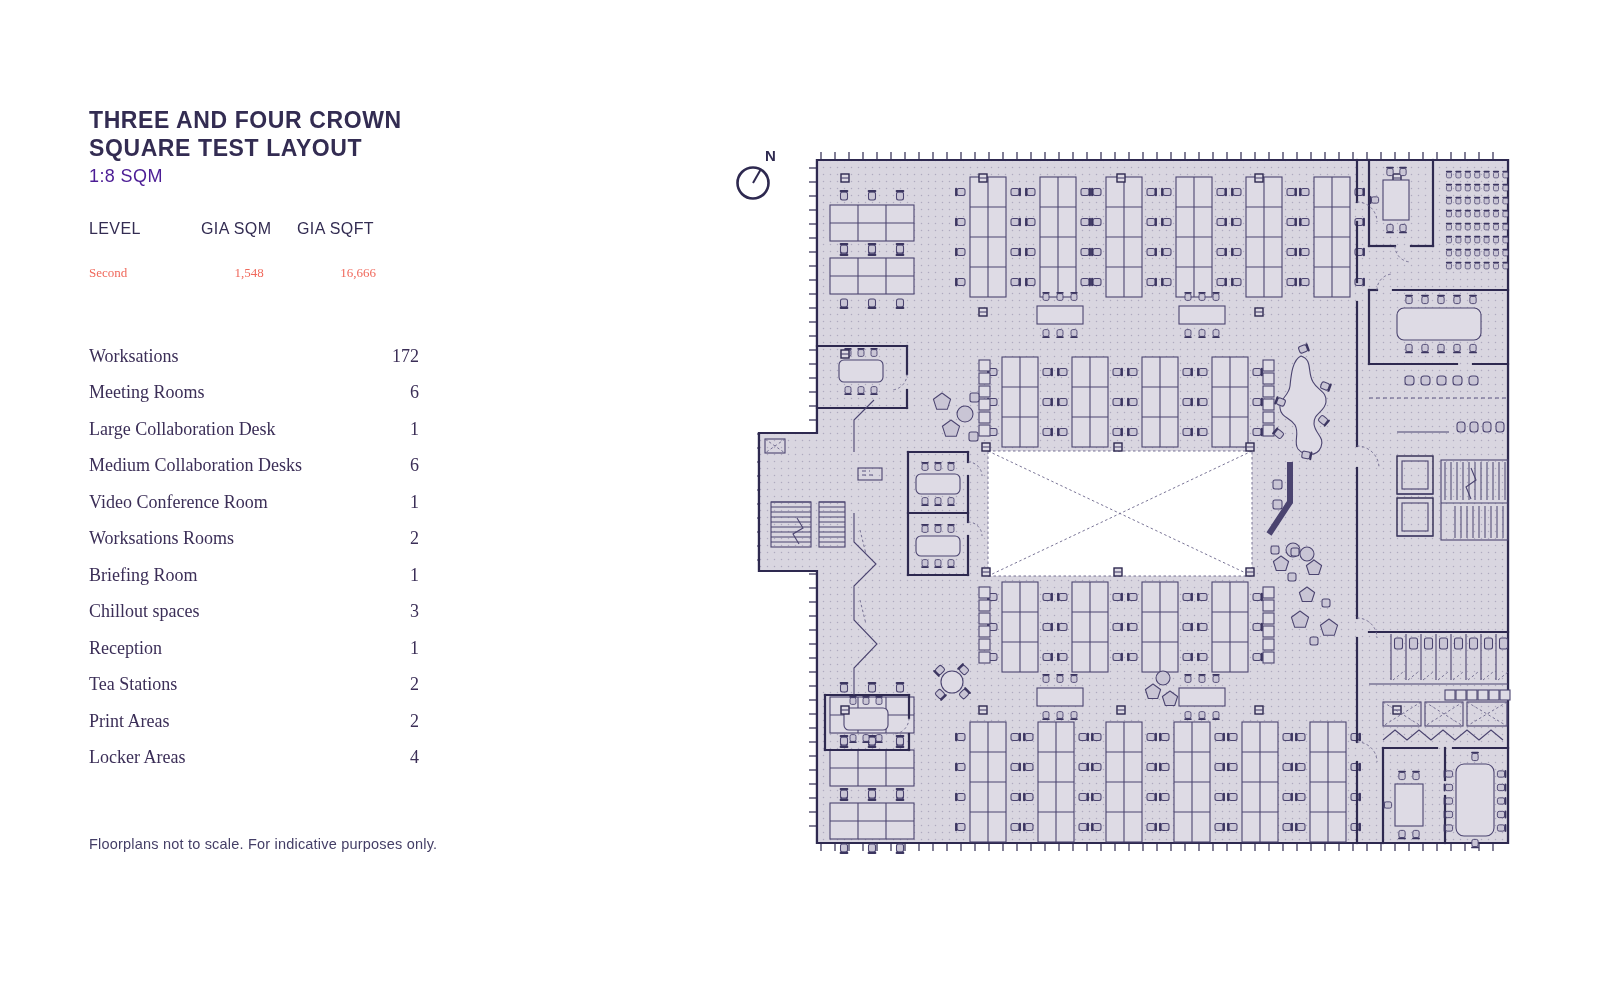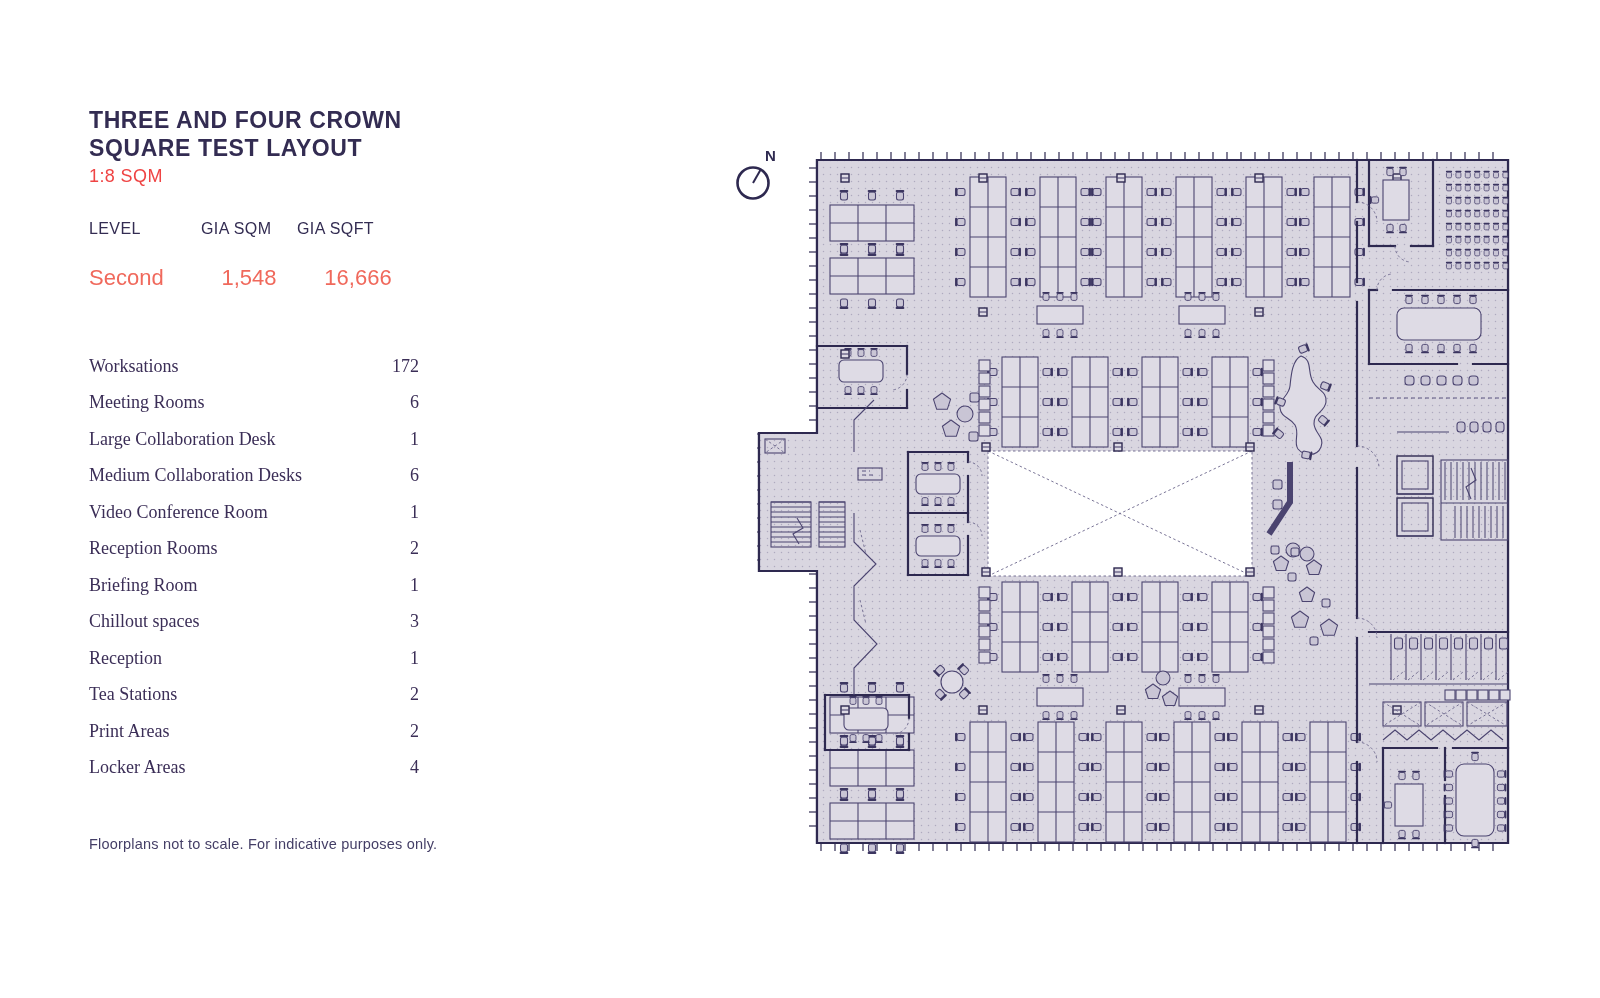--- a/index.html
+++ b/index.html
@@ -3,26 +3,26 @@
 <meta charset="utf-8">
 <style>
   html,body{margin:0;padding:0;}
   body{
     width:1600px;height:998px;position:relative;overflow:hidden;
     background:#ffffff;font-family:"Liberation Sans",sans-serif;
   }
   
   .info{position:absolute;left:89px;top:106px;width:330px;}
   .title{font-size:23px;font-weight:700;color:#332c52;letter-spacing:.6px;line-height:1.22;}
-  .subtitle{font-size:18px;font-weight:400;color:#ef4444;letter-spacing:.4px;margin-top:4px;}
+  .subtitle{font-size:18px;font-weight:400;color:#4c1d95;letter-spacing:.4px;margin-top:4px;}
   .thead{display:grid;grid-template-columns:112px 96px 122px;margin-top:33px;
          font-size:16px;color:#332c52;letter-spacing:.4px;}
   .thead span:nth-child(2),.thead span:nth-child(3){text-align:left;}
   .trow{display:grid;grid-template-columns:112px 96px 122px;margin-top:27px;
-        font-family:Liberation Sans, sans-serif;font-size:22px;color:#f0695c;}
+        font-family:Liberation Serif, serif;font-size:13px;color:#f0695c;}
   .trow span:nth-child(2),.trow span:nth-child(3){text-align:center;}
   .inventory{margin-top:57px;font-family:"Liberation Serif","DejaVu Serif",serif;
              font-size:18px;color:#3b2e57;}
   .inv-row{display:grid;grid-template-columns:1fr auto;height:36.5px;align-items:center;}
   .footer{position:absolute;left:89px;top:836px;font-size:14.5px;color:#443e66;letter-spacing:.2px;}
   
   .compass{position:absolute;left:732px;top:146px;}
   .cN{font-family:"Liberation Sans",sans-serif;font-size:15px;font-weight:700;fill:#2e2950;}
   
   .plan{position:absolute;left:757px;top:150px;width:756px;height:704px;}
@@ -72,21 +72,21 @@
       </div>
       <div class="inv-row">
         <span>Medium Collaboration Desks</span>
         <span>6</span>
       </div>
       <div class="inv-row">
         <span>Video Conference Room</span>
         <span>1</span>
       </div>
       <div class="inv-row">
-        <span>Reception Rooms</span>
+        <span>Worksations Rooms</span>
         <span>2</span>
       </div>
       <div class="inv-row">
         <span>Briefing Room</span>
         <span>1</span>
       </div>
       <div class="inv-row">
         <span>Chillout spaces</span>
         <span>3</span>
       </div>

